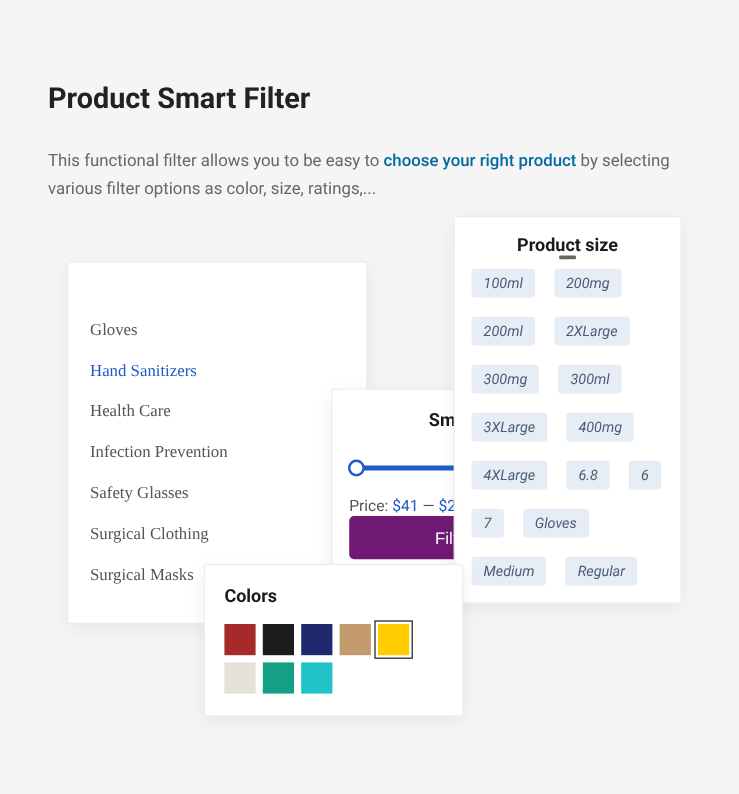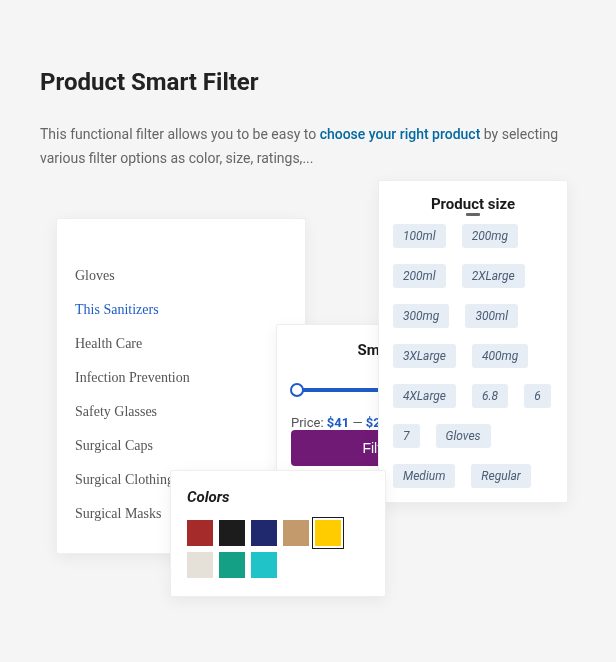--- a/index.html
+++ b/index.html
@@ -143,41 +143,40 @@
     border-radius: 50%;
     cursor: pointer;
   }
   .slider-thumb.left { left: -1px; }
   .slider-thumb.right { right: -1px; }
   .price-line {
     margin-top: 18px;
     font-size: 13px;
     color: #555;
   }
-  .price-val { color: #1e5bc6; font-weight: 700; }
+  .price-val { color: #1e5bc6; font-weight: 400; }
   .filter-btn {
     width: 100%;
     background: #701a75;
     color: #fff;
     border: none;
     border-radius: 4px;
     padding: 10px 0;
     font-size: 14px;
     font-weight: 500;
     cursor: pointer;
   }
 
   
   #colors {
     top: 470px;
     left: 170px;
     width: 216px;
     padding: 16px 16px 18px 16px;
     z-index: 4;
-    font-style: italic;
   }
   #colors .panel-title { font-size: 15px; }
   .swatches {
     margin-top: 14px;
     display: flex;
     flex-wrap: wrap;
     gap: 6px;
   }
   .swatch {
     width: 26px;
@@ -194,25 +193,24 @@
 
 <h1 class="main-title">Product Smart Filter</h1>
 
 <p class="description">
   <span>This functional filter allows you to be easy to </span><span class="link">choose your right product</span><span> by selecting various filter options as color, size, ratings,...</span>
 </p>
 
 <div id="categories" class="panel">
   <div class="cat-list">
       <div class="cat-item">Gloves</div>
-      <div class="cat-item active">This Sanitizers</div>
+      <div class="cat-item active">Hand Sanitizers</div>
       <div class="cat-item">Health Care</div>
       <div class="cat-item">Infection Prevention</div>
       <div class="cat-item">Safety Glasses</div>
-      <div class="cat-item">Surgical Caps</div>
       <div class="cat-item">Surgical Clothing</div>
       <div class="cat-item">Surgical Masks</div>
     </div>
 </div>
 
 <div id="sizes" class="panel">
   <div class="panel-header">
     <span class="panel-title">Product size</span>
     <span class="collapse-icon"></span>
   </div>

